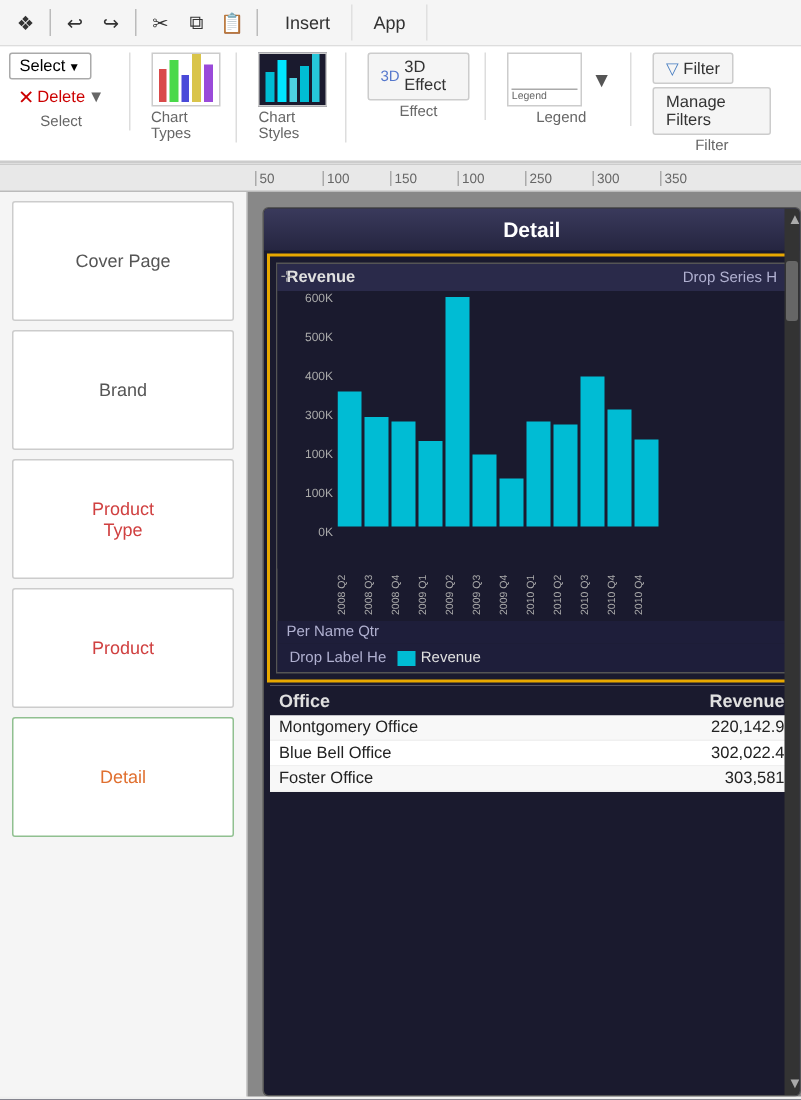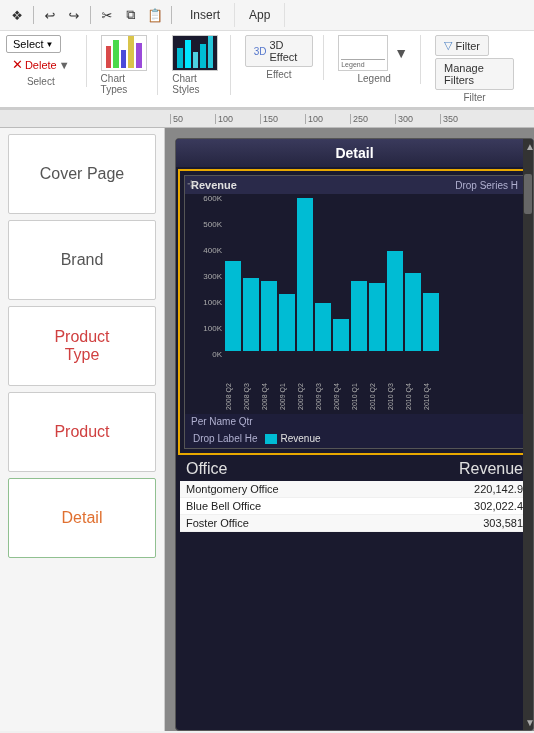--- a/index.html
+++ b/index.html
@@ -37,21 +37,21 @@
     .ruler-mark { width: 45px; text-align: left; border-left: 1px solid #aaa; padding-left: 2px; font-size: 9px; }
 
     
     .main { display: flex; height: calc(733px - 130px); }
 
     
     .left-panel { width: 165px; background: #f5f5f5; border-right: 1px solid #ccc; overflow-y: auto; }
     .page-item { margin: 6px 8px; background: #fff; border: 1px solid #ccc; border-radius: 2px; display: flex; align-items: center; justify-content: center; cursor: pointer; min-height: 70px; position: relative; }
     .page-item.active { border: 1px solid #90c090; }
     .page-item.active .page-label { color: #d04040; }
-    .page-label { font-size: 16px; color: #555; text-align: center; padding: 8px; }
+    .page-label { font-size: 12px; color: #555; text-align: center; padding: 8px; }
     .page-label.orange { color: #d04040; }
 
     
     .canvas-area { flex: 1; background: #888; overflow: hidden; position: relative; }
     .detail-panel { position: absolute; top: 10px; left: 10px; right: 0; bottom: 0; background: #1a1a2e; border-radius: 4px; border: 1px solid #555; overflow: hidden; }
     .detail-title { background: linear-gradient(to bottom, #3a3a5c, #252540); color: #fff; text-align: center; font-size: 14px; font-weight: bold; padding: 6px; }
 
     .chart-container { background: #1a1a2e; border: 1px solid #555; margin: 4px; position: relative; }
     .chart-header { display: flex; justify-content: space-between; align-items: center; background: #2a2a4a; padding: 3px 6px; }
     .chart-header-label { color: #e0e0e0; font-size: 11px; font-weight: bold; }
@@ -72,21 +72,21 @@
 
     .drop-label { background: #1e1e3a; padding: 2px 6px; }
     .drop-text { color: #b0b0d0; font-size: 10px; }
 
     .scrollbar-v { position: absolute; right: 0; top: 0; bottom: 0; width: 10px; background: #333; display: flex; flex-direction: column; }
     .scrollbar-thumb { height: 40px; background: #666; margin: 20px 1px 0; border-radius: 2px; }
 
     
     .data-table { background: #fff; margin: 2px 4px; }
     .data-table-header { display: flex; background: #1a1a2e; padding: 3px 6px; }
-    .data-col-hdr { flex: 1; color: #e0e0e0; font-size: 16px; font-weight: normal; }
+    .data-col-hdr { flex: 1; color: #e0e0e0; font-size: 12px; font-weight: bold; }
     .data-col-hdr.right { text-align: right; }
     .data-row { display: flex; padding: 2px 6px; border-bottom: 1px solid #f0f0f0; background: #fff; }
     .data-row:nth-child(even) { background: #f8f8f8; }
     .data-cell { flex: 1; font-size: 11px; color: #222; }
     .data-cell.right { text-align: right; }
 
     .chart-border-outer { border: 2px solid #e8a800; margin: 2px; }
 
     .move-handle { position: absolute; top: 2px; left: 2px; color: #aaa; font-size: 10px; cursor: move; }
   </style>

